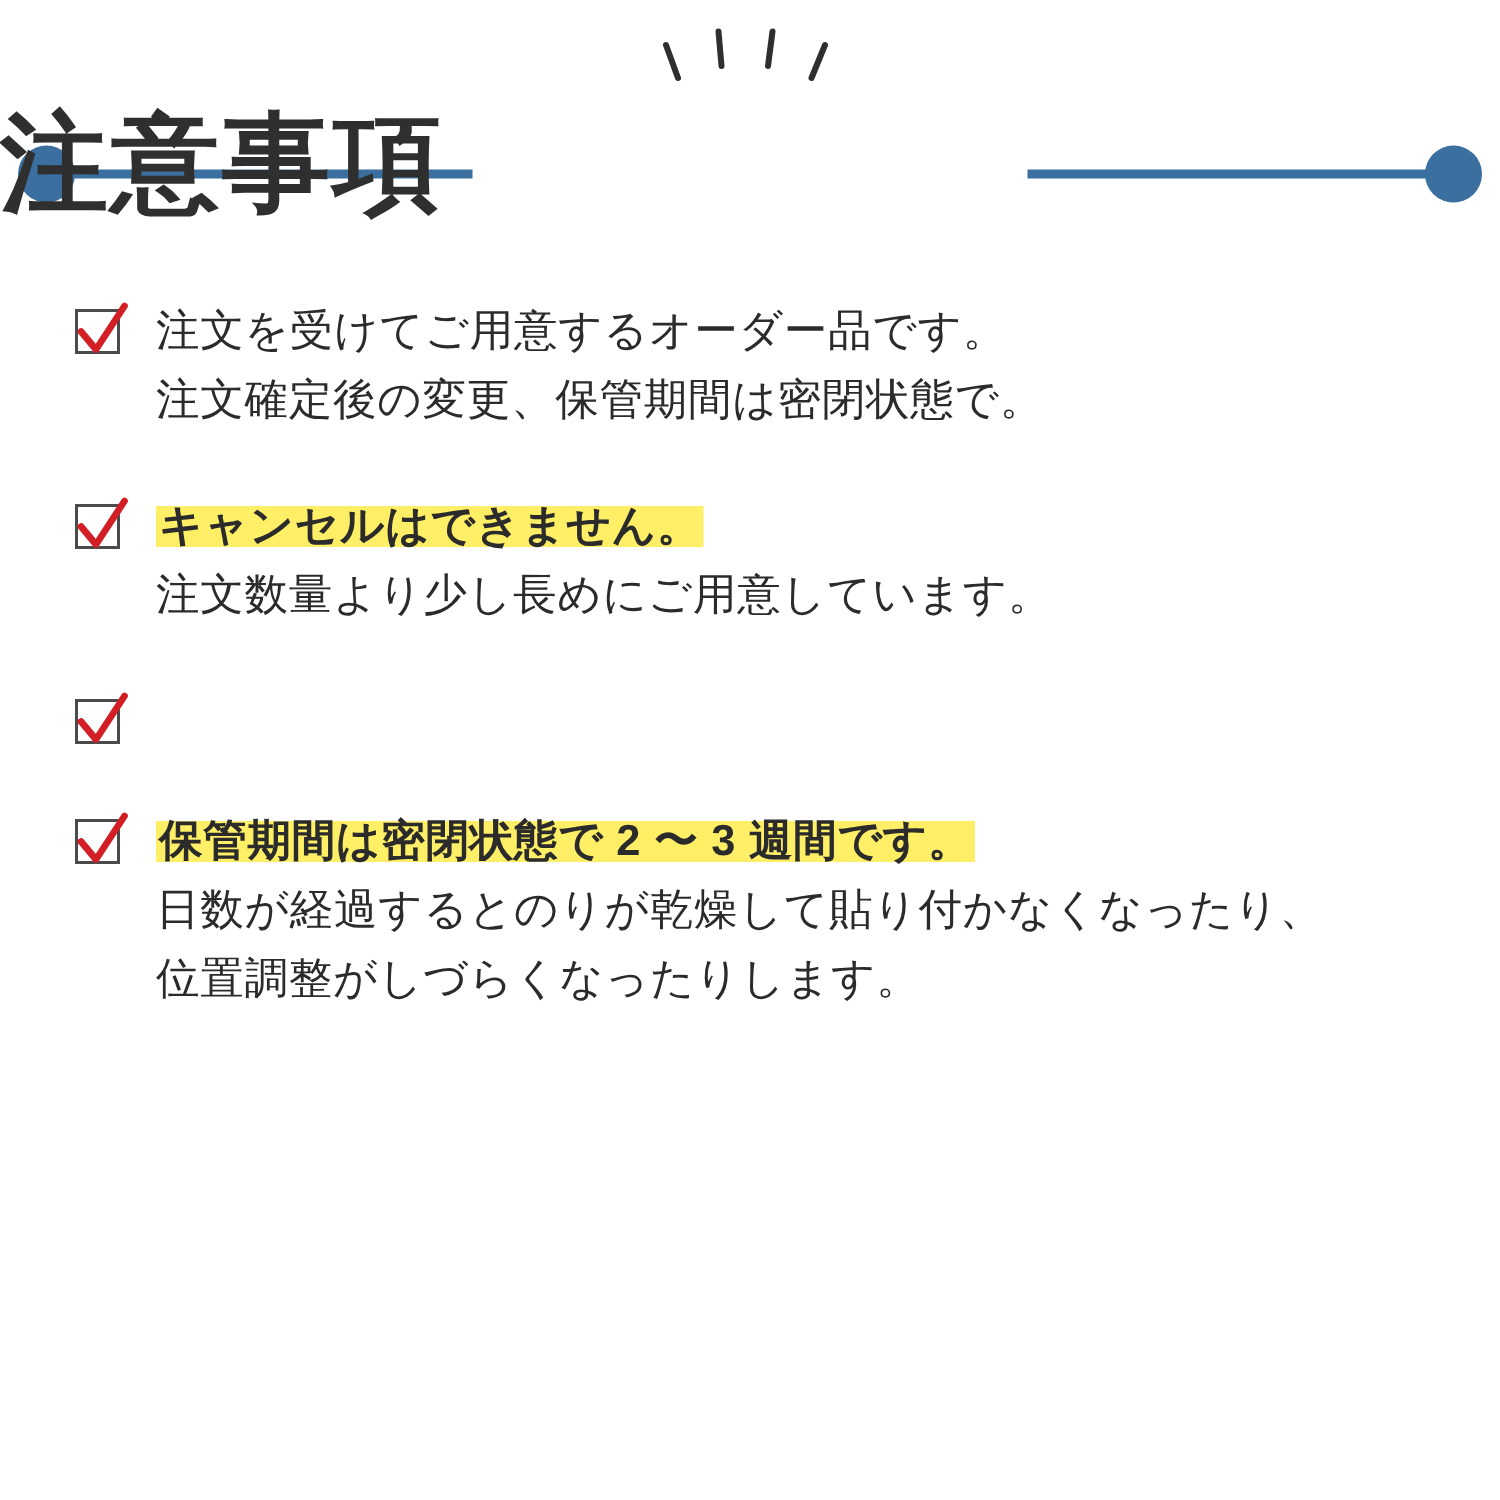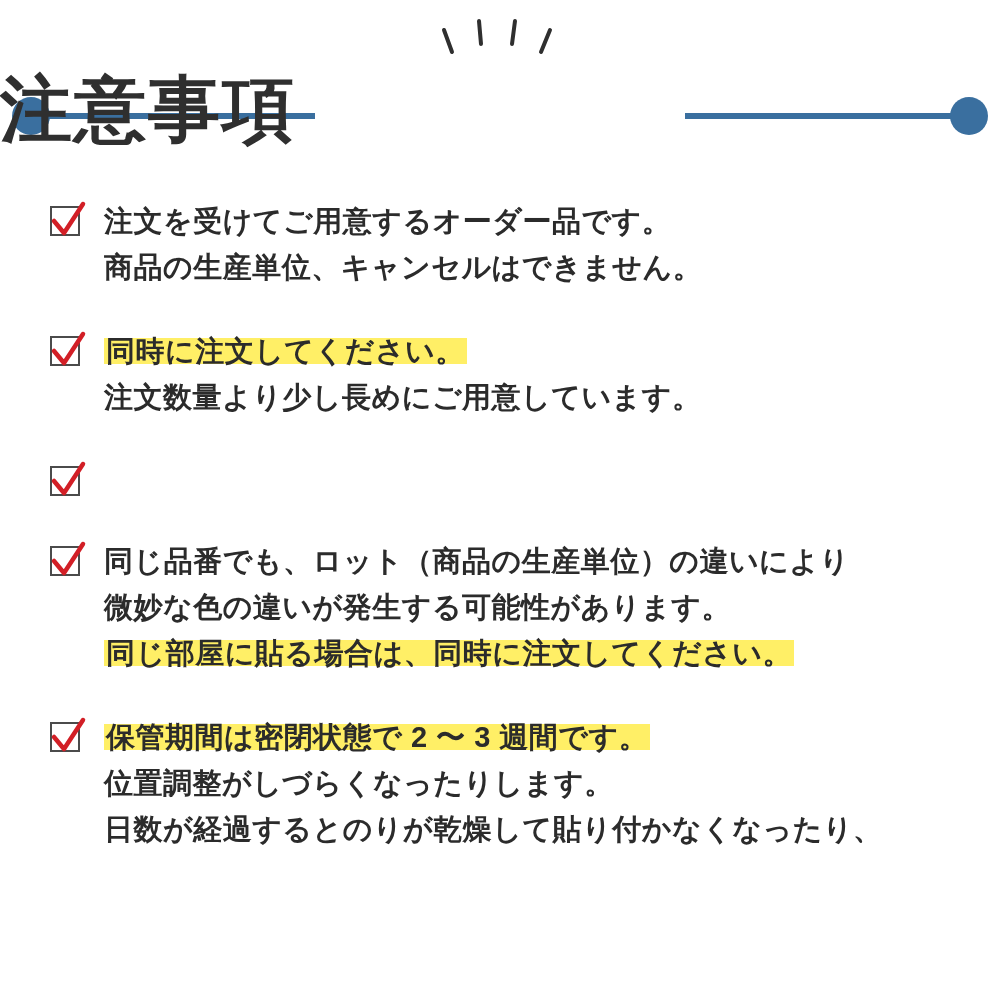--- a/index.html
+++ b/index.html
@@ -103,21 +103,20 @@
   .lines {
     flex: 1 1 auto;
   }
 
   .line {
     font-size: 29px;
     line-height: 46px;
     letter-spacing: 0.5px;
     white-space: nowrap;
     color: #2b2b2b;
-    font-weight: bold;
   }
 
   .line .hl {
     background: linear-gradient(transparent 8%, #ffef66 8%, #ffef66 92%, transparent 92%);
     padding: 0 2px;
     font-weight: bold;
   }
   .line.bold { font-weight: bold; }
 </style>
 </head>
@@ -146,32 +145,32 @@
 <div class="list">
     <div class="item">
       <div class="check">
         <span class="box"></span>
         <svg width="40" height="40" viewBox="0 0 40 40" xmlns="http://www.w3.org/2000/svg">
           <path d="M6 19 L16 31 L35 2" fill="none" stroke="#d21f26" stroke-width="4.5" stroke-linecap="round" stroke-linejoin="round"></path>
         </svg>
       </div>
       <div class="lines">
         <div class="line">注文を受けてご用意するオーダー品です。</div>
-        <div class="line">商品の生産単位、キャンセルはできません。</div>
+        <div class="line">注文確定後の変更、保管期間は密閉状態で。</div>
       </div>
     </div>
     <div class="item">
       <div class="check">
         <span class="box"></span>
         <svg width="40" height="40" viewBox="0 0 40 40" xmlns="http://www.w3.org/2000/svg">
           <path d="M6 19 L16 31 L35 2" fill="none" stroke="#d21f26" stroke-width="4.5" stroke-linecap="round" stroke-linejoin="round"></path>
         </svg>
       </div>
       <div class="lines">
-        <div class="line bold"><span class="hl">同時に注文してください。</span></div>
+        <div class="line bold"><span class="hl">キャンセルはできません。</span></div>
         <div class="line">注文数量より少し長めにご用意しています。</div>
       </div>
     </div>
     <div class="item">
       <div class="check">
         <span class="box"></span>
         <svg width="40" height="40" viewBox="0 0 40 40" xmlns="http://www.w3.org/2000/svg">
           <path d="M6 19 L16 31 L35 2" fill="none" stroke="#d21f26" stroke-width="4.5" stroke-linecap="round" stroke-linejoin="round"></path>
         </svg>
       </div>
@@ -179,31 +178,18 @@
       </div>
     </div>
     <div class="item">
       <div class="check">
         <span class="box"></span>
         <svg width="40" height="40" viewBox="0 0 40 40" xmlns="http://www.w3.org/2000/svg">
           <path d="M6 19 L16 31 L35 2" fill="none" stroke="#d21f26" stroke-width="4.5" stroke-linecap="round" stroke-linejoin="round"></path>
         </svg>
       </div>
       <div class="lines">
-        <div class="line">同じ品番でも、ロット（商品の生産単位）の違いにより</div>
-        <div class="line">微妙な色の違いが発生する可能性があります。</div>
-        <div class="line bold"><span class="hl">同じ部屋に貼る場合は、同時に注文してください。</span></div>
-      </div>
-    </div>
-    <div class="item">
-      <div class="check">
-        <span class="box"></span>
-        <svg width="40" height="40" viewBox="0 0 40 40" xmlns="http://www.w3.org/2000/svg">
-          <path d="M6 19 L16 31 L35 2" fill="none" stroke="#d21f26" stroke-width="4.5" stroke-linecap="round" stroke-linejoin="round"></path>
-        </svg>
-      </div>
-      <div class="lines">
         <div class="line bold"><span class="hl">保管期間は密閉状態で 2 〜 3 週間です。</span></div>
+        <div class="line">日数が経過するとのりが乾燥して貼り付かなくなったり、</div>
         <div class="line">位置調整がしづらくなったりします。</div>
-        <div class="line">日数が経過するとのりが乾燥して貼り付かなくなったり、</div>
       </div>
     </div>
   </div>
 
 </body></html>

